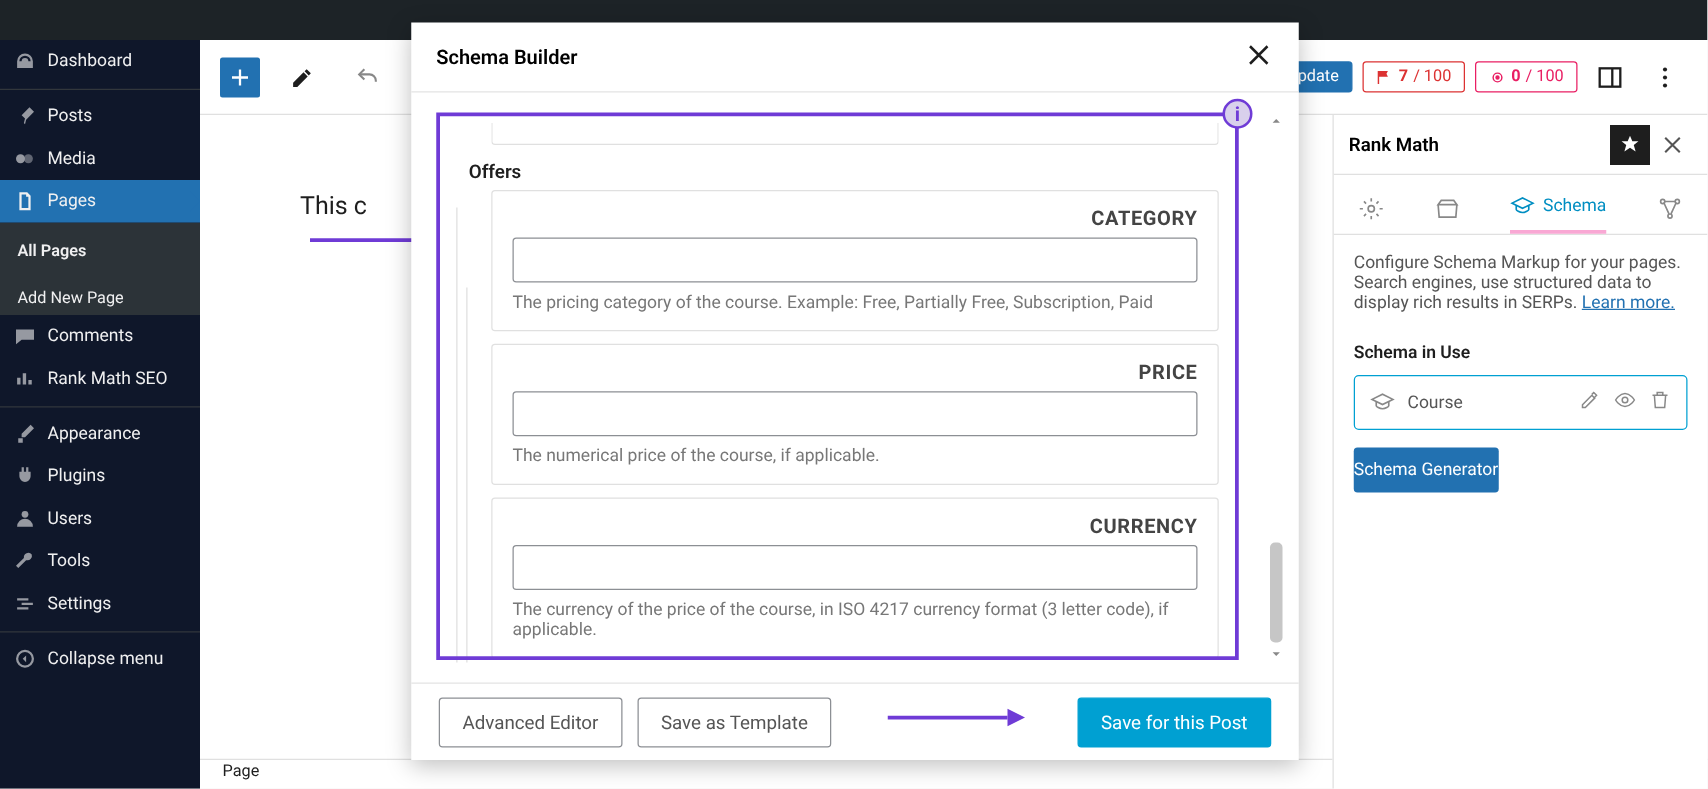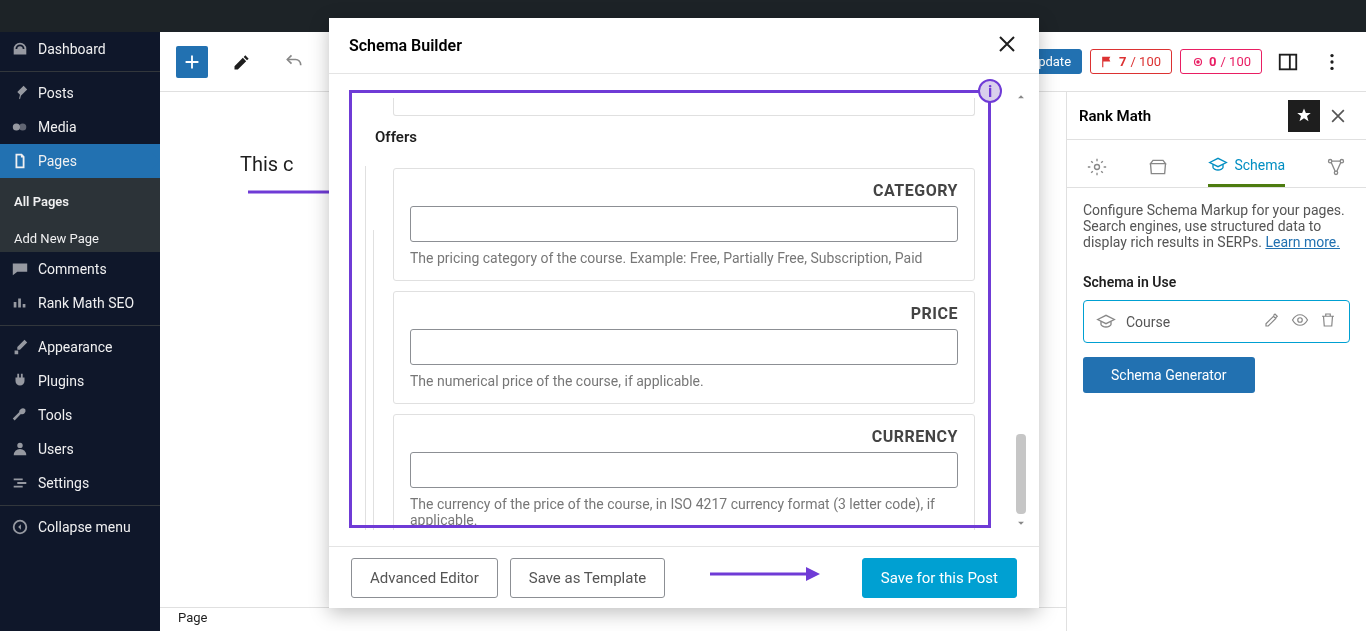--- a/index.html
+++ b/index.html
@@ -38,38 +38,38 @@
   .arrow2 { position:absolute; left:710px; top:564px; width:110px; height:20px; z-index:60; pointer-events:none; }
 
   
   .rightpanel { position:absolute; right:0; top:92px; width:300px; bottom:0; background:#fff; border-left:1px solid #e0e0e0; }
   .rightpanel .head { display:flex; justify-content:space-between; align-items:center; height:48px; border-bottom:1px solid #e0e0e0; padding:0 12px; font-size:15px; font-weight:600; }
   .rightpanel .head .actions { display:flex; gap:2px; }
   .starbtn { width:32px; height:32px; background:#1e1e1e; color:#fff; display:flex; align-items:center; justify-content:center; }
   .closebtn { width:32px; height:32px; display:flex; align-items:center; justify-content:center; color:#555; }
   .tabs { display:flex; justify-content:space-around; border-bottom:1px solid #e0e0e0; height:48px; align-items:center; }
   .tabs .tab { display:flex; gap:6px; align-items:center; font-size:14px; color:#555; height:100%; padding-top:6px;}
-  .tabs .tab.on { color:#008ec2; border-bottom:3px solid #4d7c0f; }
+  .tabs .tab.on { color:#008ec2; border-bottom:3px solid #f9a8d4; }
   .panelbody { padding:14px 16px; font-size:14px; color:#555; }
   .panelbody a { color:#2271b1; text-decoration:underline; }
   .panelbody h4 { color:#1e1e1e; font-size:14px; margin:24px 0 10px; font-weight:600; }
   .schemacard { border:1px solid #00a0d2; border-radius:4px; padding:10px 12px; display:flex; align-items:center; gap:10px; color:#555;}
   .schemacard .grow { flex:1; }
   .schemacard svg { color:#888; }
-  .genbtn { margin-top:14px; background:#2271b1; color:#fff; border:none; padding:10px 28px; border-radius:3px; font-size:14px; }
+  .genbtn { margin-top:14px; background:#2271b1; color:#fff; border:none; padding:10px 0; border-radius:3px; font-size:14px; }
   .modal { position:absolute; left:329px; top:18px; width:710px; height:590px; background:#fff; box-shadow:0 5px 18px rgba(0,0,0,.25); z-index:50; display:flex; flex-direction:column;gap:16px; }
   .modal .mhead { height:56px; border-bottom:1px solid #e4e4e4; display:flex; align-items:center; justify-content:space-between; padding:0 20px; font-size:16px; font-weight:600;}
   .modal .mbody { flex:1; overflow:hidden; position:relative; padding:8px 28px 0 44px; }
   .modal .mbody .scroller { position:absolute; right:4px; top:0; bottom:0; width:28px; display:flex; flex-direction:column; align-items:center; color:#888; }
   .modal .mbody .scroller .track { flex:1; width:10px; position:relative; }
   .modal .mbody .scroller .thumb { position:absolute; left:0; width:10px; background:#c6c6c6; top:330px; height:80px; border-radius:4px;}
   .outline { border:3px solid #6f3bd6; position:absolute; left:349px; top:90px; width:642px; height:438px; z-index:55; pointer-events:none; }
   .outline .dot { position:absolute; right:-14px; top:-14px; width:24px; height:24px; border-radius:50%; background:#d9d0ec; color:#6f3bd6; display:flex; align-items:center; justify-content:center; font-weight:700; border:2px solid #6f3bd6;}
   .truncbox { border:1px solid #e0e0e0; border-radius:3px; height:18px; margin:0 36px 4px 20px; border-top:none; border-top-left-radius:0;border-top-right-radius:0;}
-  .section-title { font-size:15px; font-weight:600; margin:12px 0 22px 2px; color:#1e1e1e;}
+  .section-title { font-size:15px; font-weight:600; margin:12px 0 6px 2px; color:#1e1e1e;}
   .fieldgroup { border:1px solid #e0e0e0; border-radius:3px; padding:12px 16px 4px; margin:0 36px 10px 20px; position:relative;}
   .fieldgroup .lbl { font-size:16px; font-weight:700; letter-spacing:.5px; color:#444;text-align:right; }
   .tinput { width:100%; border:1px solid #8c8f94; border-radius:3px; height:36px; margin:6px 0; background:#fff;}
   .help { font-size:14px; color:#777; margin:2px 0 10px; }
   .leftline { position:absolute; left:36px; top:76px; width:1px; height:432px; background:#e0e0e0;}
   .leftline2 { position:absolute; left:44px; top:140px; width:1px; height:376px; background:#e0e0e0;}
   .mfoot { height:62px; border-top:1px solid #e4e4e4; display:flex; align-items:center; padding:0 22px; gap:12px; }
   .btn { border:1px solid #8c8f94; background:#fff; color:#555; padding:10px 18px; border-radius:3px; font-size:15px;}
   .btn.primary { background:#00a0d2; color:#fff; border-color:#00a0d2; margin-left:auto;}
 
@@ -147,33 +147,33 @@
     <span class="ico">
         <svg width="18" height="18" viewBox="0 0 20 20" fill="currentColor">
           <path d="M7 2v4H5v4a5 5 0 0010 0V6h-2V2h-2v4H9V2H7z"></path>
         </svg>
       </span>
     <span>Plugins</span>
   </div>
   <div class="item">
     <span class="ico">
         <svg width="18" height="18" viewBox="0 0 20 20" fill="currentColor">
-          <path d="M16 4a4 4 0 01-5 5l-7 7-2-2 7-7a4 4 0 017-3z"></path>
-        </svg>
-      </span>
-    <span>Tools</span>
-  </div>
-  <div class="item">
-    <span class="ico">
-        <svg width="18" height="18" viewBox="0 0 20 20" fill="currentColor">
           <circle cx="10" cy="6" r="3"></circle>
           <path d="M3 17a7 7 0 0114 0H3z"></path>
         </svg>
       </span>
     <span>Users</span>
+  </div>
+  <div class="item">
+    <span class="ico">
+        <svg width="18" height="18" viewBox="0 0 20 20" fill="currentColor">
+          <path d="M16 4a4 4 0 01-5 5l-7 7-2-2 7-7a4 4 0 017-3z"></path>
+        </svg>
+      </span>
+    <span>Tools</span>
   </div>
   <div class="item">
     <span class="ico">
         <svg width="18" height="18" viewBox="0 0 20 20" fill="currentColor">
           <path d="M3 5h10v2H3V5zm4 4h10v2H7V9zm-4 4h10v2H3v-2z"></path>
         </svg>
       </span>
     <span>Settings</span>
   </div>
   <div class="sep"></div>

